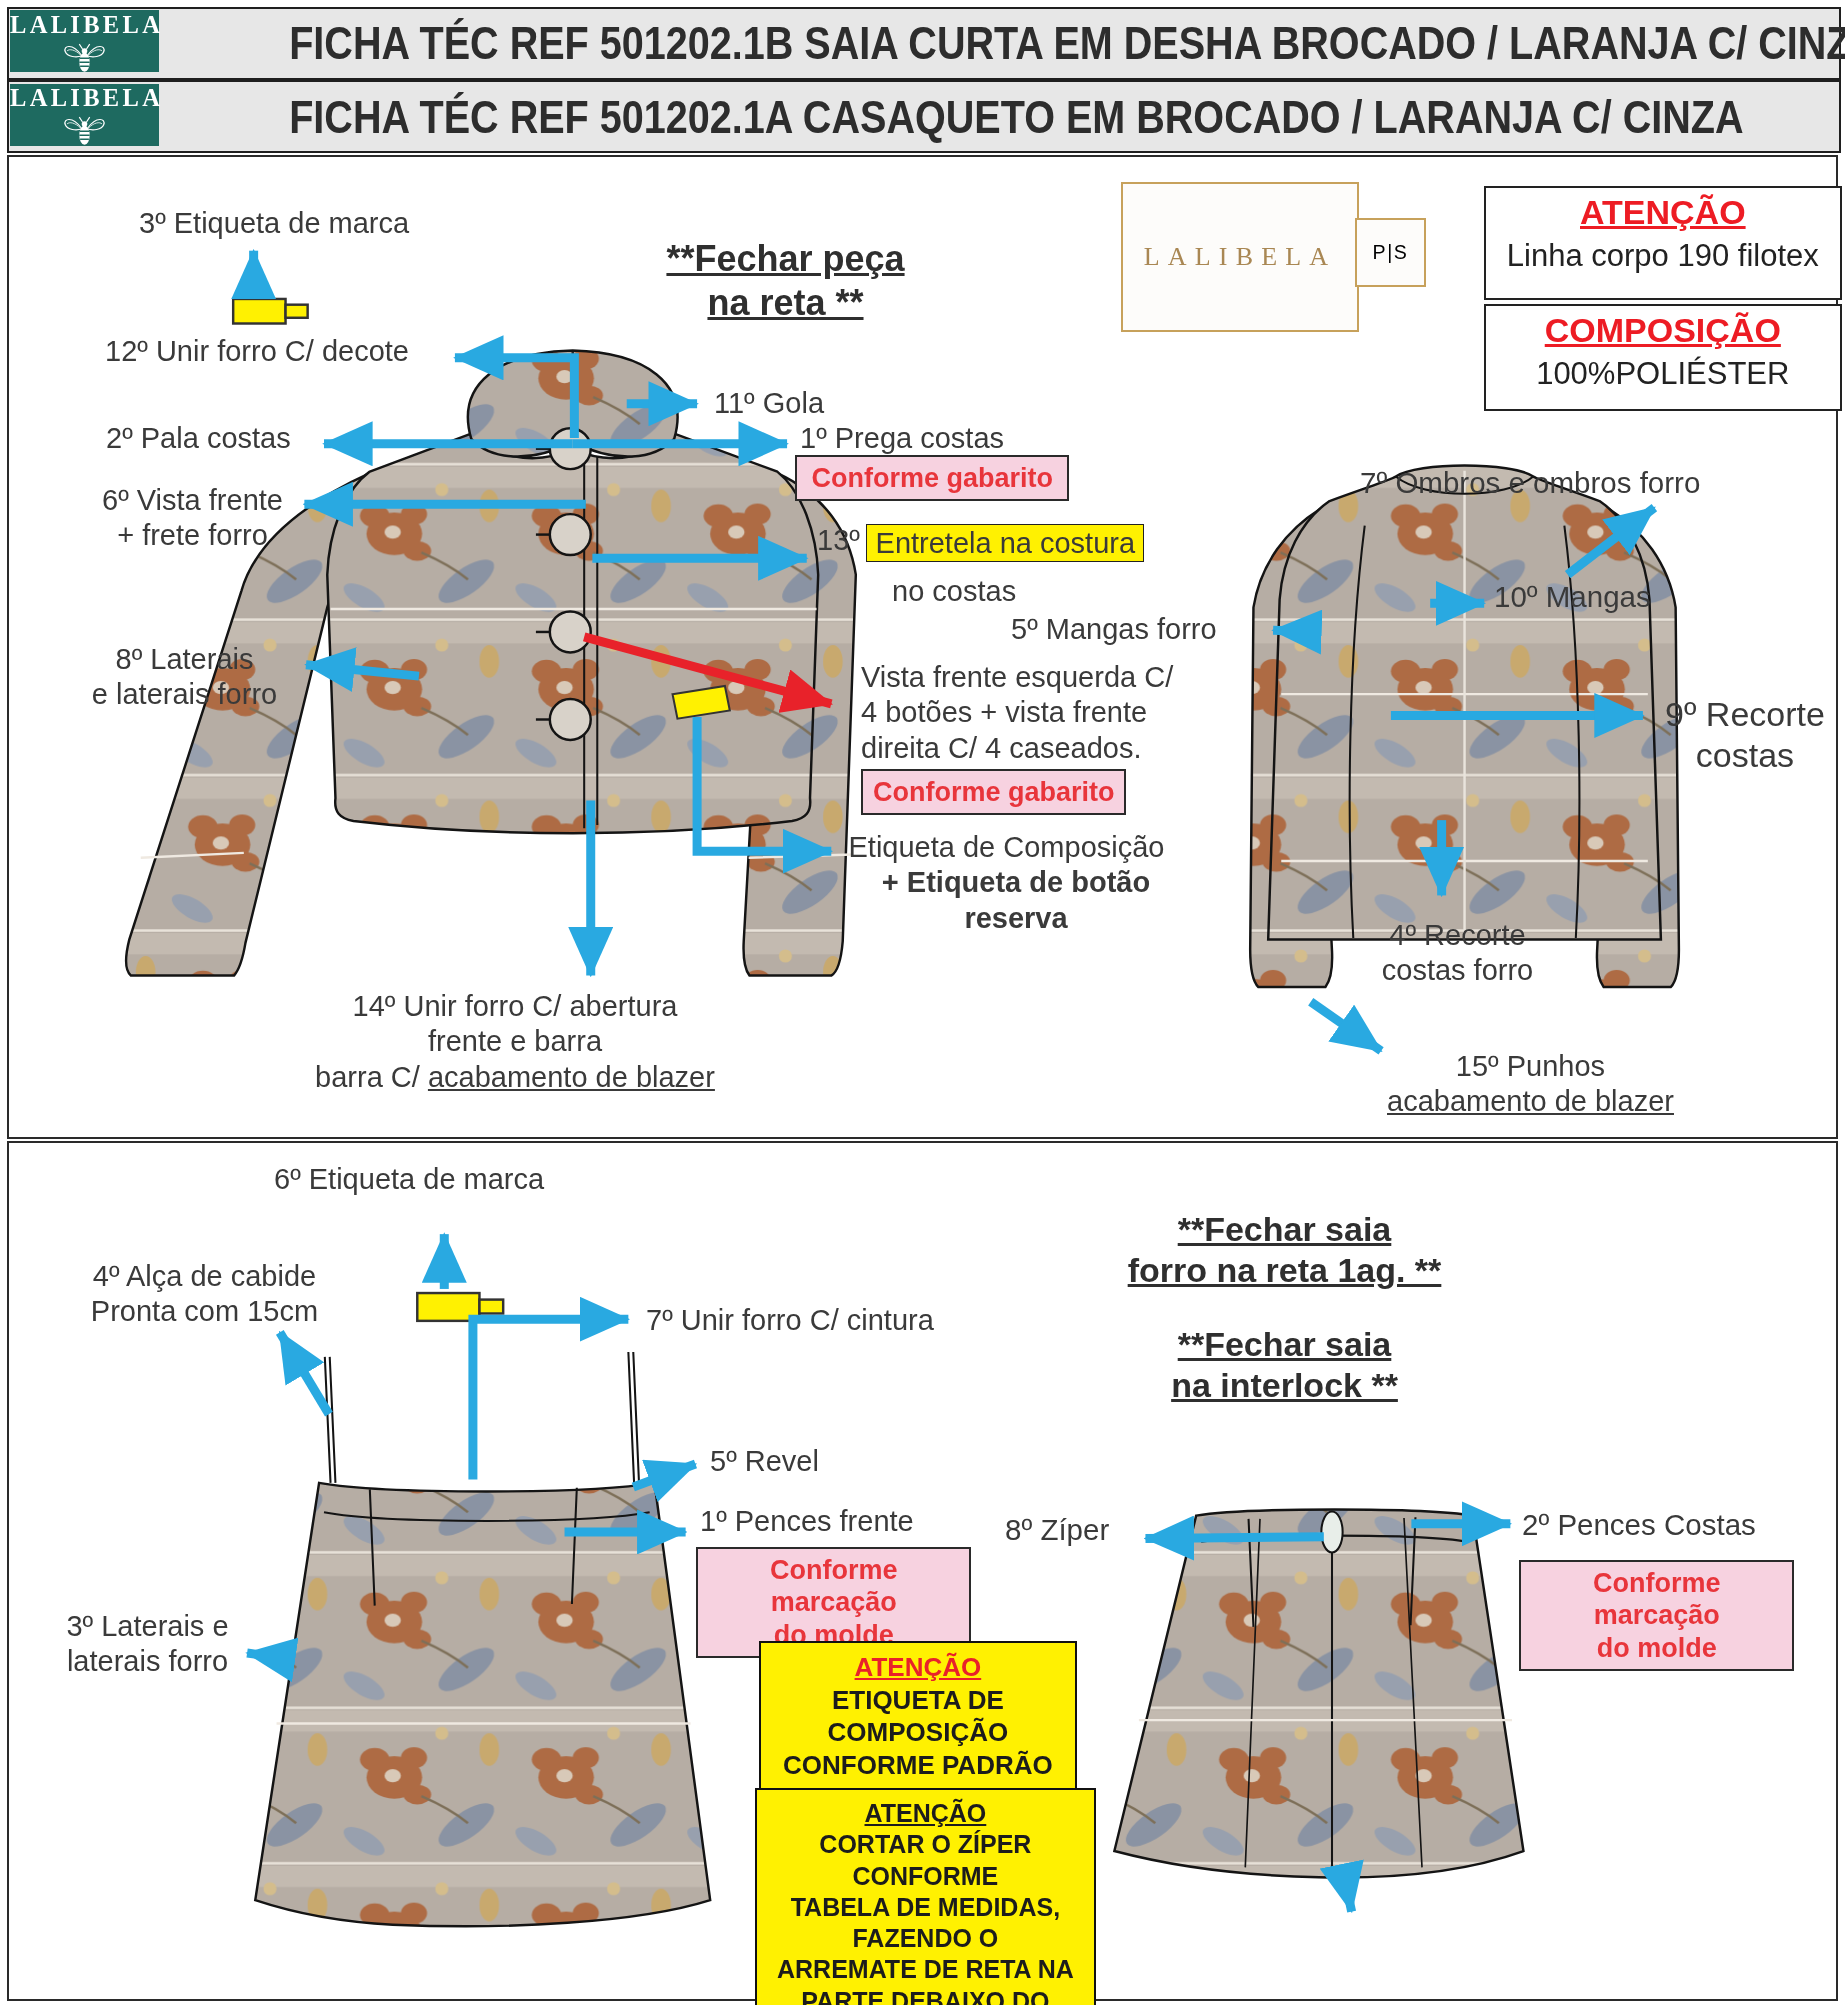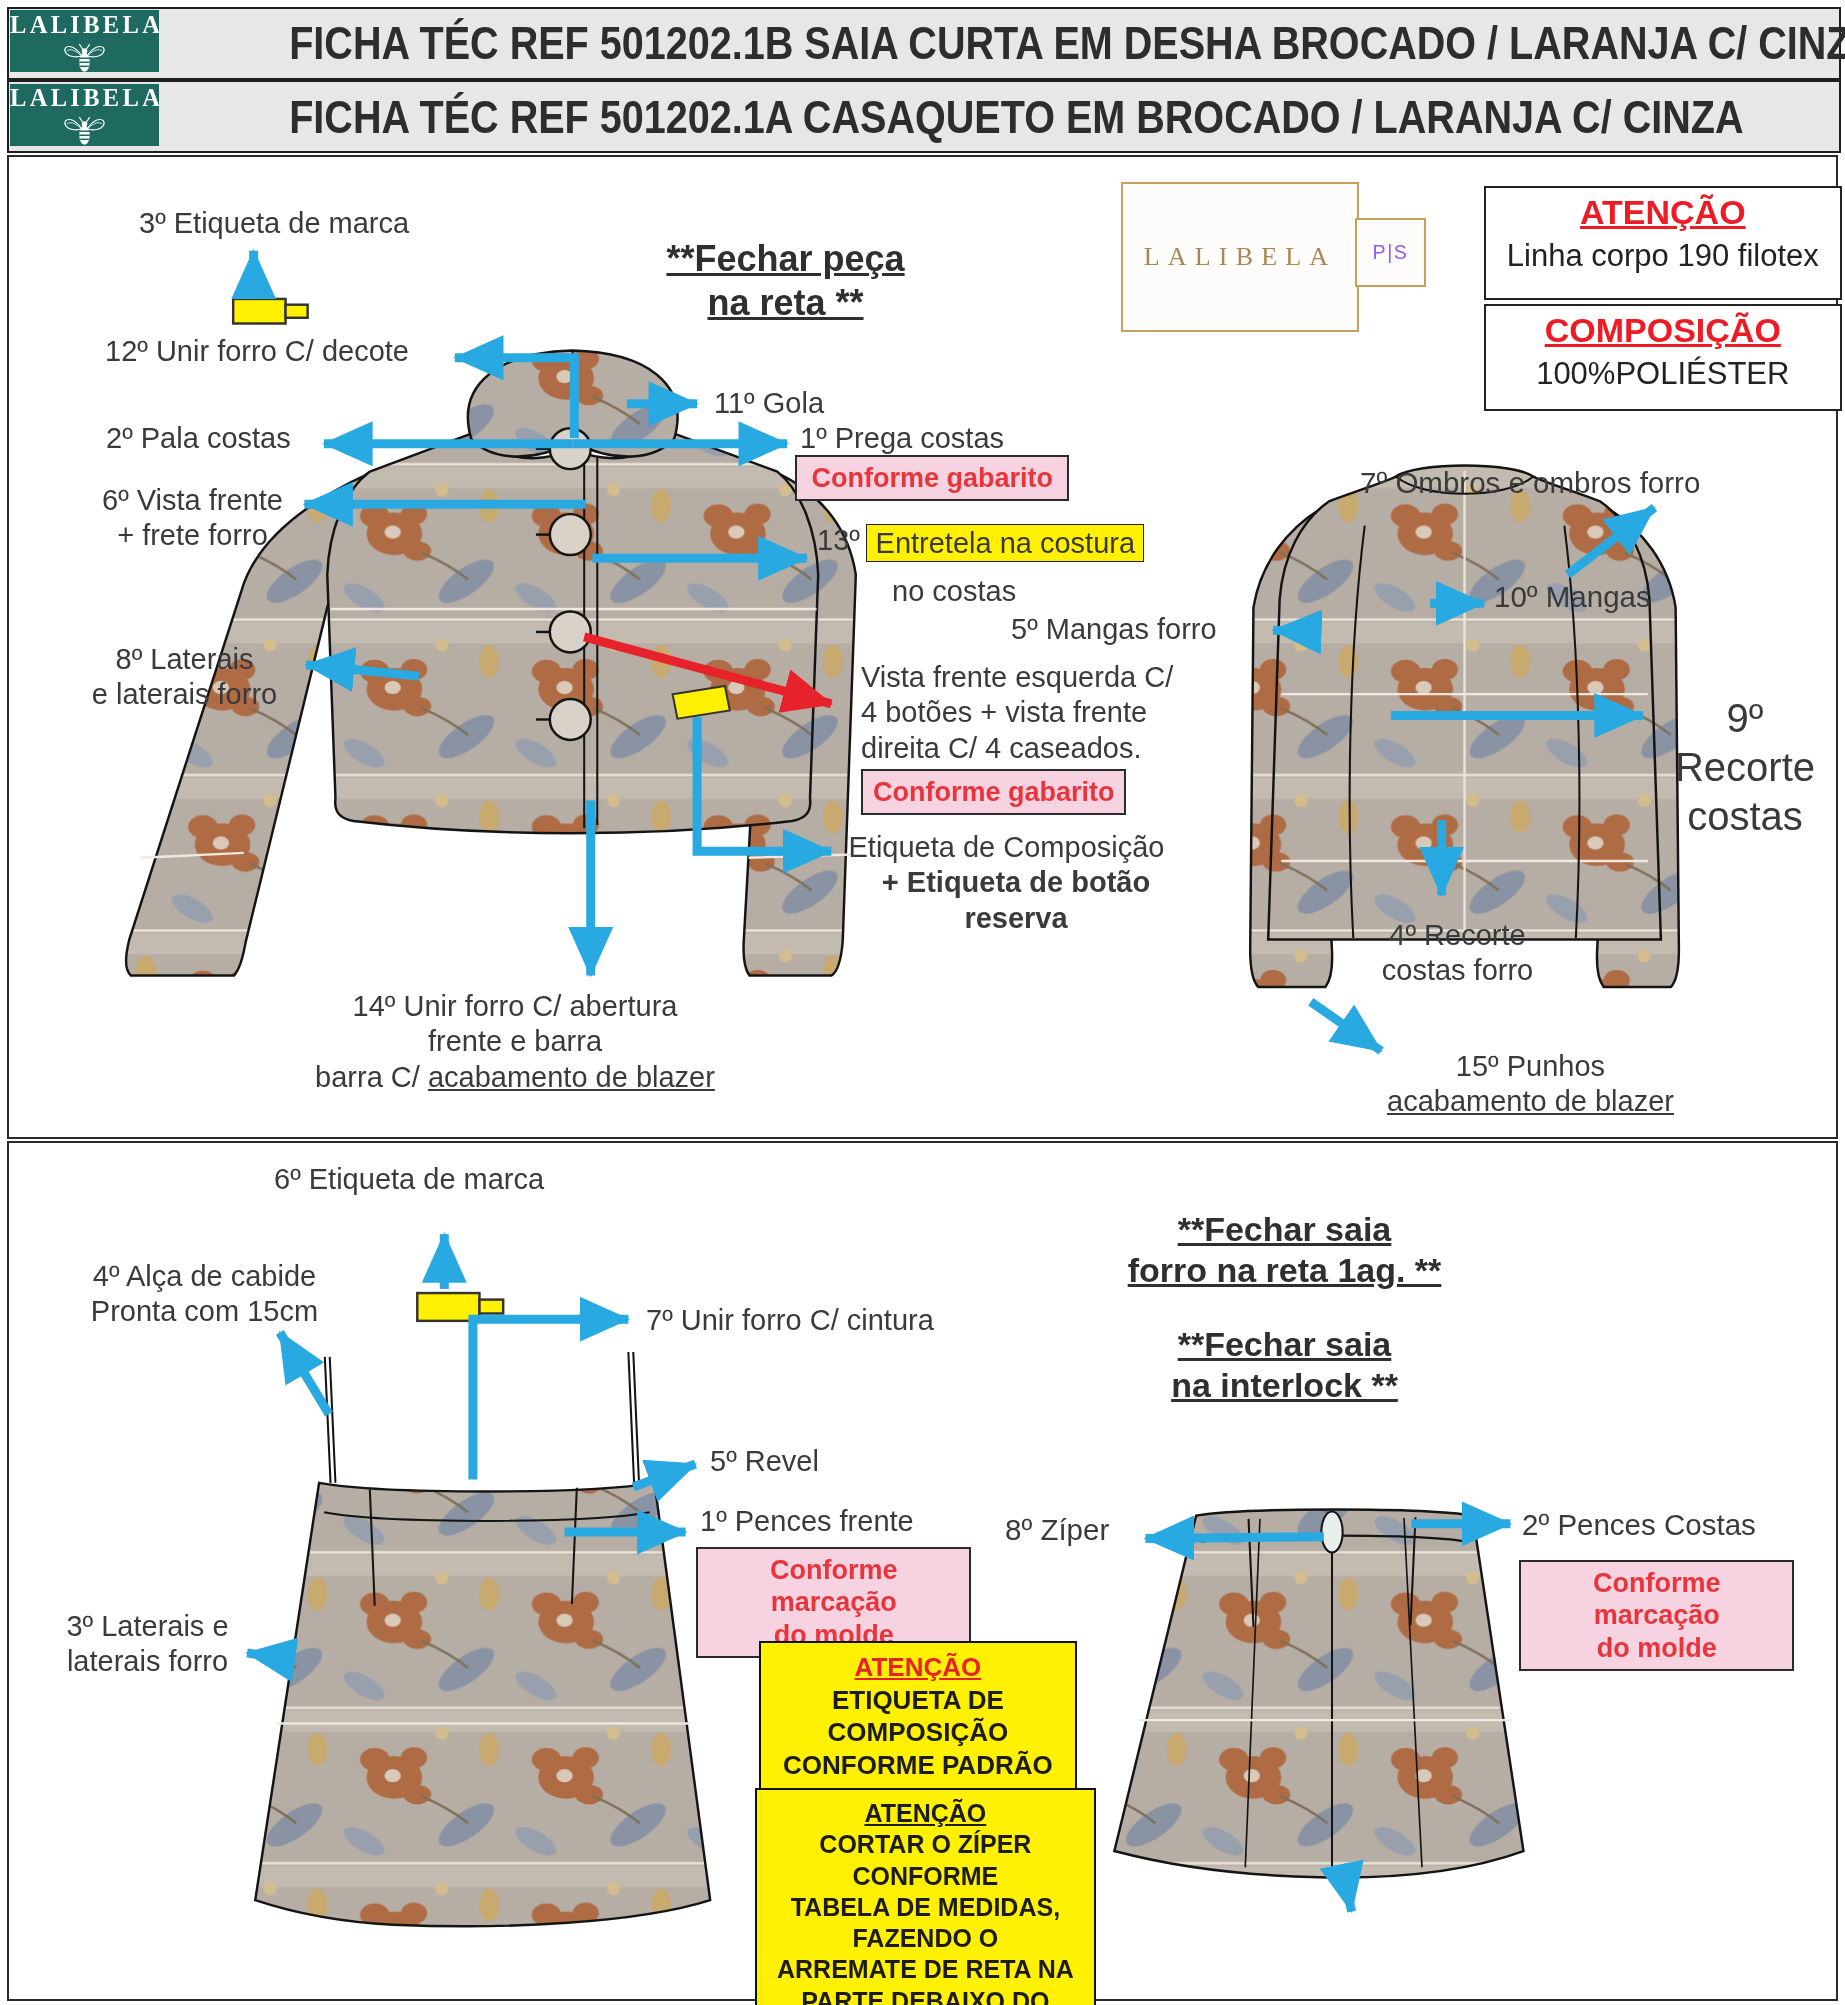--- a/index.html
+++ b/index.html
@@ -27,21 +27,21 @@
   .ybox{position:absolute;background:#FFF101;border:2.5px solid #111;text-align:center;font-weight:bold;
         color:#1c1c1c;padding:8.2px 4.9px;line-height:1.25;}
   .ybox .tred{color:#E8222A;text-decoration:underline;display:block;}
   .ybox .tblk{color:#1c1c1c;text-decoration:underline;display:block;}
   .infobox{position:absolute;background:#fff;border:2.5px solid #222;text-align:center;padding:4.9px 3.3px;}
   .infobox .ttl{color:#ED1C24;font-weight:bold;font-size:34px;text-decoration:underline;display:block;}
   .infobox .bdy{font-size:31px;color:#222;display:block;margin-top:6.5px;}
   .hangtag{position:absolute;border:2.5px solid #C7A15B;background:#fdfcfa;display:flex;align-items:center;justify-content:center;}
   .hangtag .tagname{font-family:"Liberation Serif",serif;color:#A98753;font-size:26px;letter-spacing:8.2px;}
   .pstag{position:absolute;border:2.5px solid #C7A15B;background:#fdfcfa;display:flex;align-items:center;justify-content:center;
-         font-size:19.6px;color:#8b5cf6;letter-spacing:1.6px;}
+         font-size:19.6px;color:#000000;letter-spacing:1.6px;}
   .overlay{position:absolute;left:0;top:0;pointer-events:none;}
 </style>
 </head>
 <body>
 
 <div class="page">
 
   <div class="hbar" style="top:6.5px;">
     <div class="hlogo">
       <span class="bname">LALIBELA</span>
@@ -258,21 +258,21 @@
   </div>
 
   <div class="lbl ctr" style="left:245px;top:989px;width:540px;">
     <div>14º Unir forro C/ abertura</div>
     <div>frente e barra</div>
     <div><span>barra C/ </span><span class="u">acabamento de blazer</span></div>
   </div>
 
   <div class="lbl" style="left:1360px;top:465px;font-size:29.5px;">7º Ombros e ombros forro</div>
   <div class="lbl" style="left:1494px;top:579px;font-size:29.5px;">10º Mangas</div>
-  <div class="lbl ctr" style="left:1651px;top:694px;width:188px;font-size:40px;">
+  <div class="lbl ctr" style="left:1651px;top:694px;width:188px;font-size:34px;">
     <div>9º Recorte</div>
       <div>costas</div>
   </div>
   <div class="lbl ctr" style="left:1339px;top:918px;width:237px;">
     <div>4º Recorte</div>
       <div>costas forro</div>
   </div>
   <div class="lbl ctr" style="left:1326px;top:1049px;width:409px;">
     <div>15º Punhos</div>
     <div class="u">acabamento de blazer</div>

